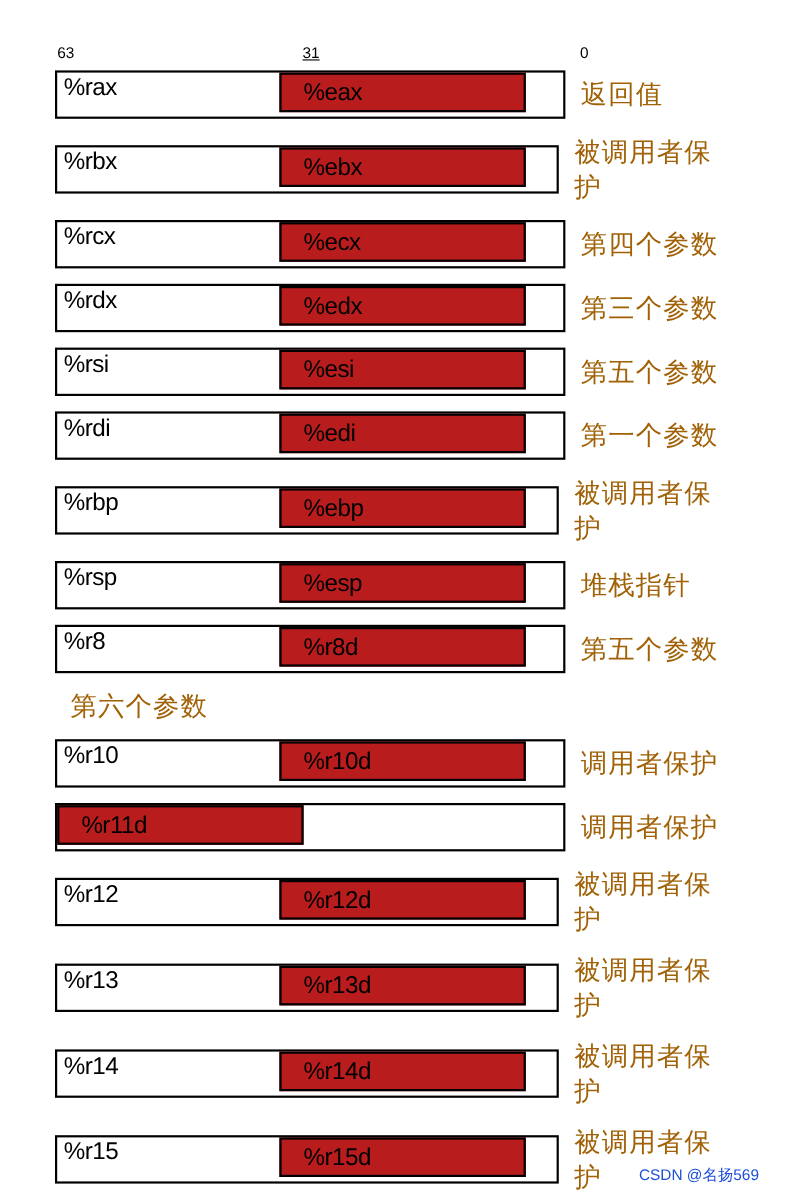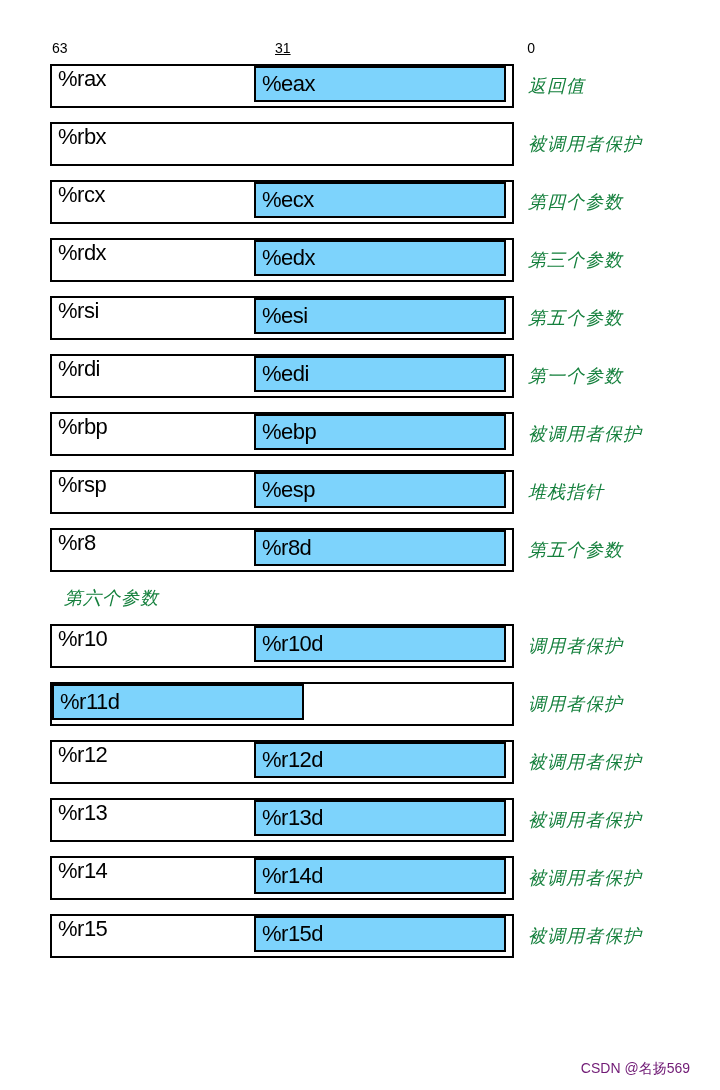--- a/index.html
+++ b/index.html
@@ -31,44 +31,43 @@
       position: relative;
       background: #fff;
     }
     .reg-64 {
       width: 202px;
       padding-left: 6px;
       font-size: 22px;
       letter-spacing: -0.5px;
     }
     .reg-32 {
-      width: 252px;
+      width: 224px;
       height: 36px;
       border: 2px solid #000;
-      background: #7dd3fc;
+      background: #b91c1c;
       display: flex;
       align-items: center;
-      padding-left: 6px;
+      padding-left: 20px;
       font-size: 22px;
       margin-right: 2px;
       letter-spacing: -0.5px;
     }
     .desc {
       padding-left: 14px;
-      font-size: 18px;
-      color: #15803d;
+      font-size: 24px;
+      color: #a16207;
       letter-spacing: 1px;
-      font-style: italic;
     }
     .watermark {
       position: fixed;
       bottom: 12px;
       right: 30px;
       font-size: 14px;
-      color: #701a75;
+      color: #1d4ed8;
     }
   </style>
 </head>
 <body>
 
 <div class="bit-labels">
   <div class="bit-63">63</div>
   <div class="bit-31">31</div>
   <div class="bit-0">0</div>
 </div>
@@ -79,20 +78,23 @@
         <div class="reg-64">%rax</div>
         <div class="reg-32">
           <span>%eax</span>
         </div>
       </div>
       <div class="desc">返回值</div>
     </div>
     <div class="row">
       <div class="reg-outer">
         <div class="reg-64">%rbx</div>
+        <div class="reg-32">
+          <span>%ebx</span>
+        </div>
       </div>
       <div class="desc">被调用者保护</div>
     </div>
     <div class="row">
       <div class="reg-outer">
         <div class="reg-64">%rcx</div>
         <div class="reg-32">
           <span>%ecx</span>
         </div>
       </div>

